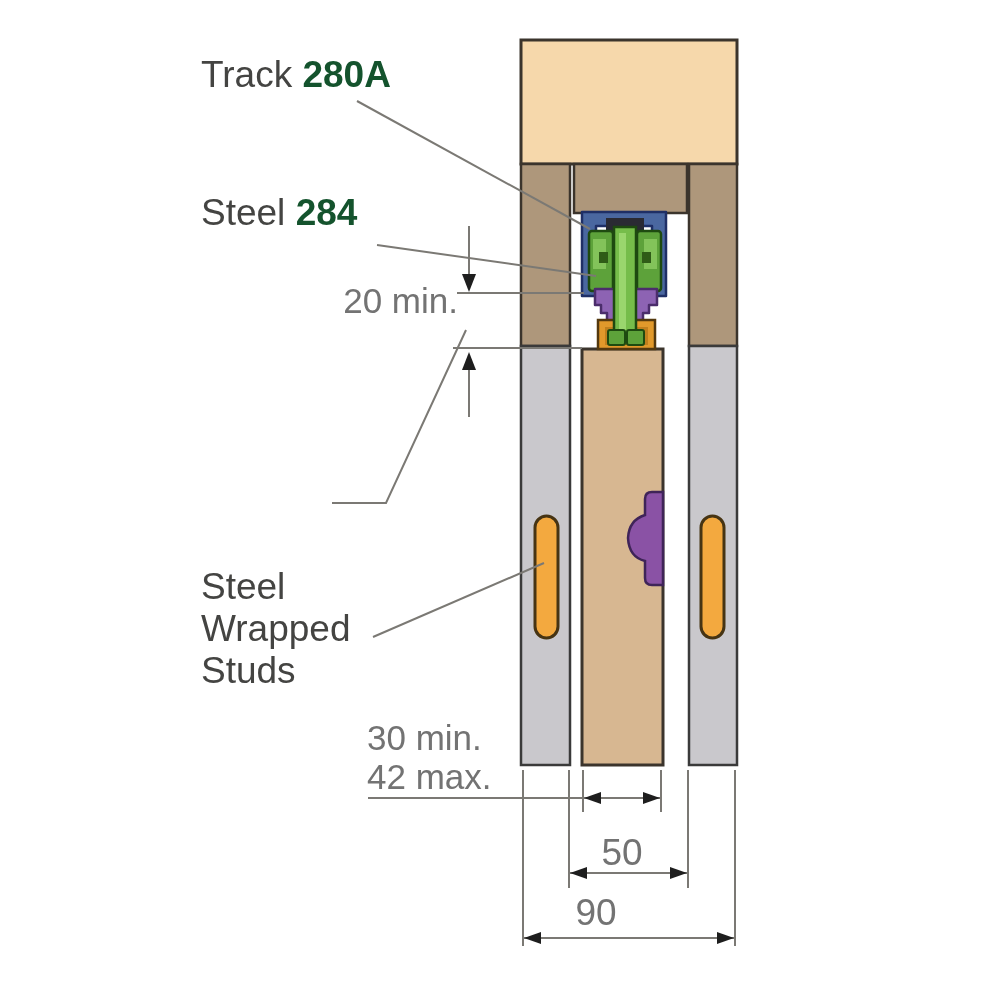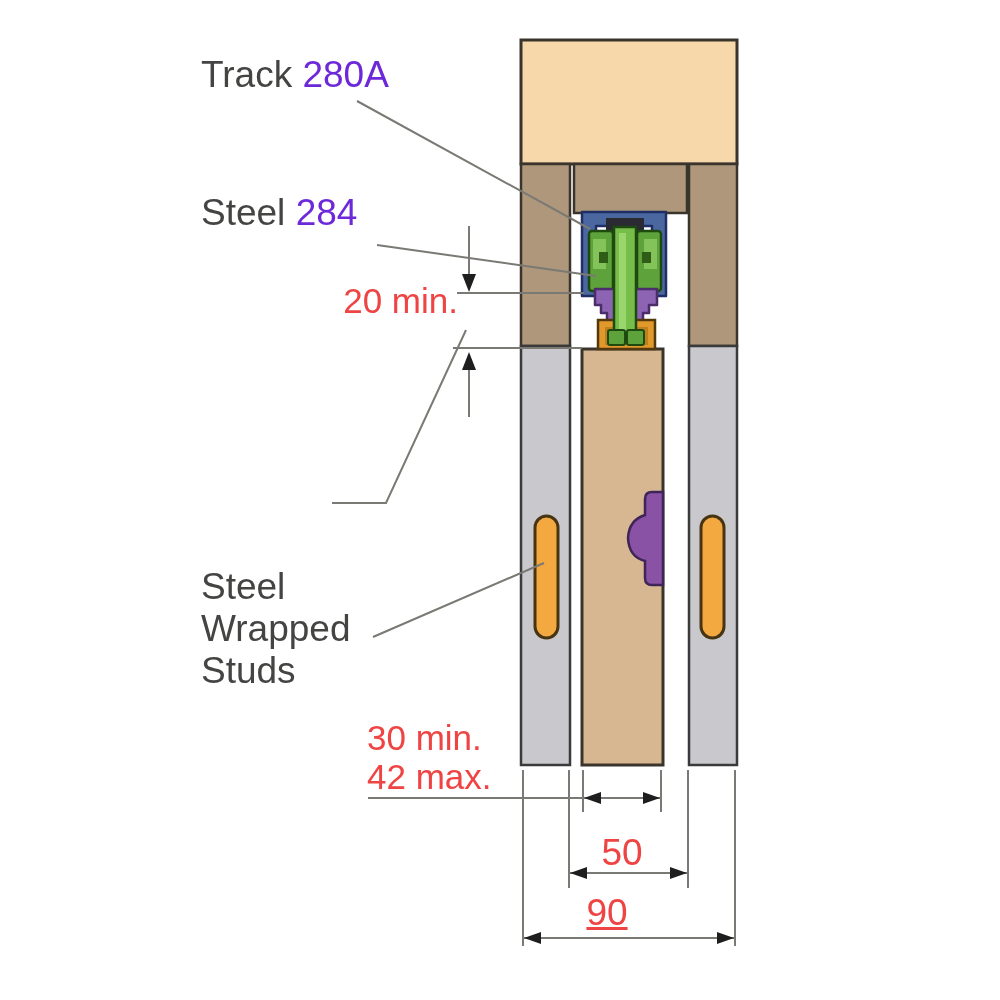--- a/index.html
+++ b/index.html
@@ -3,22 +3,22 @@
 <meta charset="utf-8">
 <style>
   html,body{margin:0;padding:0;background:#ffffff;}
   .canvas{
     position:relative;width:1000px;height:1000px;background:#ffffff;overflow:hidden;
     font-family:"Liberation Sans", sans-serif;color:#3b3b3b;
   }
   .canvas svg{position:absolute;left:0;top:0;}
   .label{position:absolute;white-space:nowrap;color:#444442;}
   .lbl-big{font-size:37px;line-height:40px;}
-  .lbl-num{font-weight:normal;color:#6d28d9;}
-  .dim-text{font-size:35px;line-height:37px;color:#ef4444;}
+  .lbl-num{font-weight:bold;color:#14532d;}
+  .dim-text{font-size:35px;line-height:37px;color:#737373;}
   .block-right{text-align:right;}
   .block-center{text-align:center;}
 </style>
 </head>
 <body>
 
 <div class="canvas">
 
   <svg width="1000" height="1000" viewBox="0 0 1000 1000">
 
@@ -113,15 +113,15 @@
     <div>Studs</div>
   </div>
 
   <div class="label dim-text" style="left:367px;top:718px;line-height:39px;">
     <div>30 min.</div>
     <div>42 max.</div>
   </div>
 
   <div class="label dim-text block-center" style="left:569px;top:834px;width:106px;font-size:37px;">50</div>
 
-  <div class="label dim-text block-center" style="left:515px;top:894px;width:184px;font-size:37px;text-decoration:underline;">90</div>
+  <div class="label dim-text block-center" style="left:504px;top:894px;width:184px;font-size:37px;">90</div>
 
 </div>
 
 </body></html>

